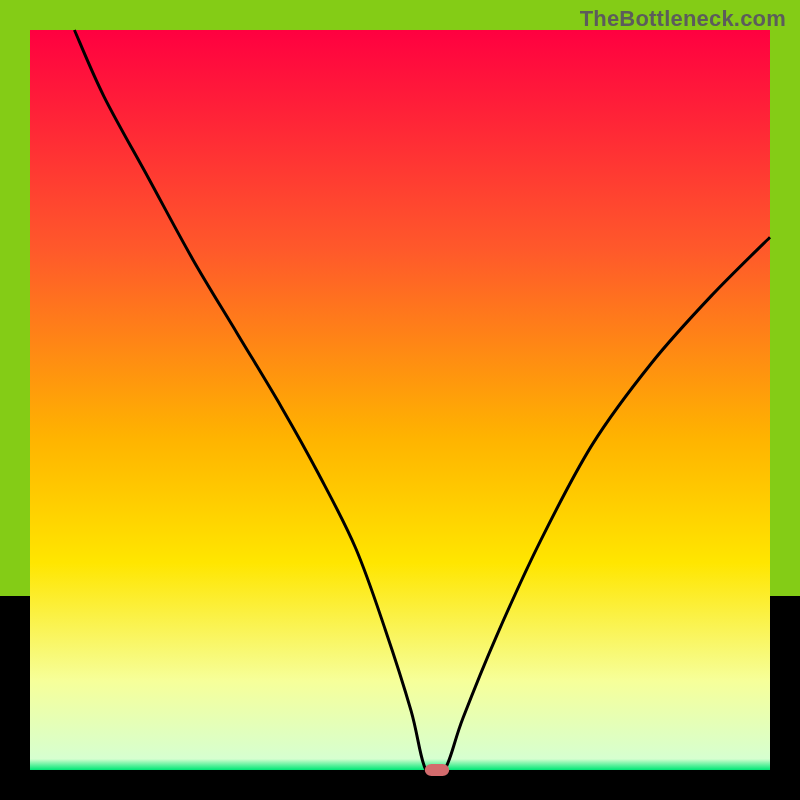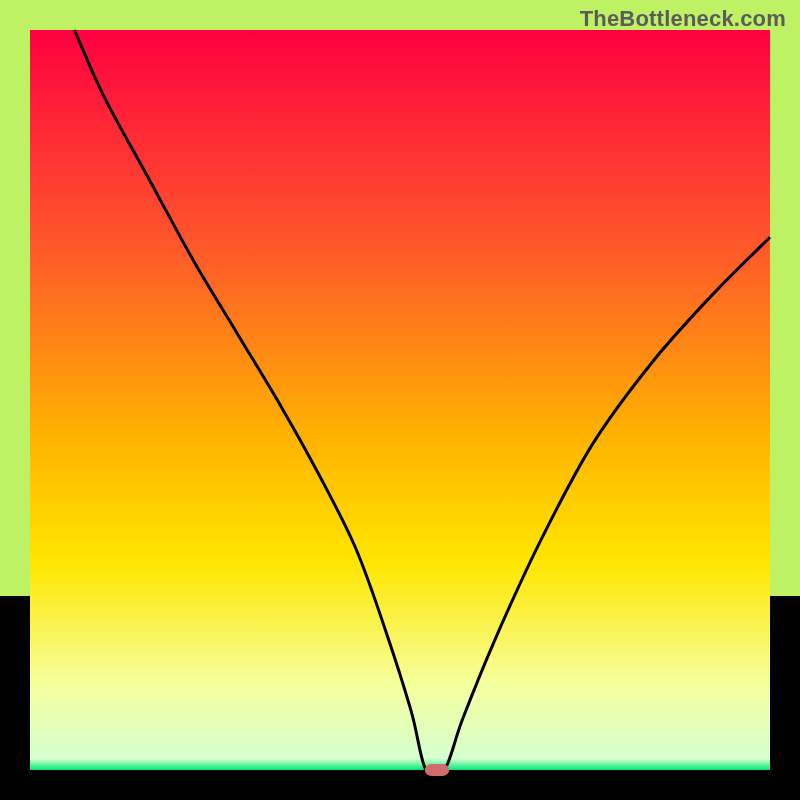--- a/index.html
+++ b/index.html
@@ -8,21 +8,21 @@
     width: 800px;
     height: 800px;
     background: #000;
     font-family: Arial, Helvetica, sans-serif;
     overflow: hidden;
   }
   .frame {
     position: relative;
     width: 800px;
     height: 596px;
-    background: #bef264;
+    background: #84cc16;
   }
   .watermark {
     position: absolute;
     top: 6px;
     right: 14px;
     color: #5c5c5c;
     font-size: 22px;
     font-weight: 600;
     user-select: none;
     letter-spacing: 0.2px;

